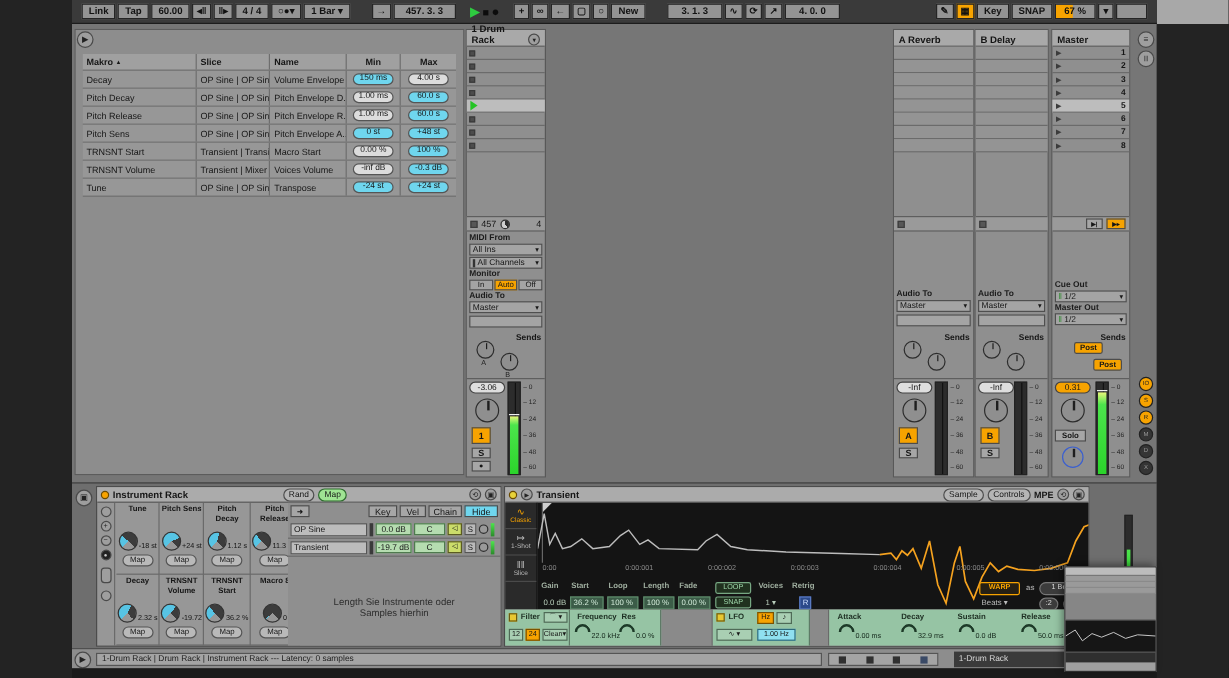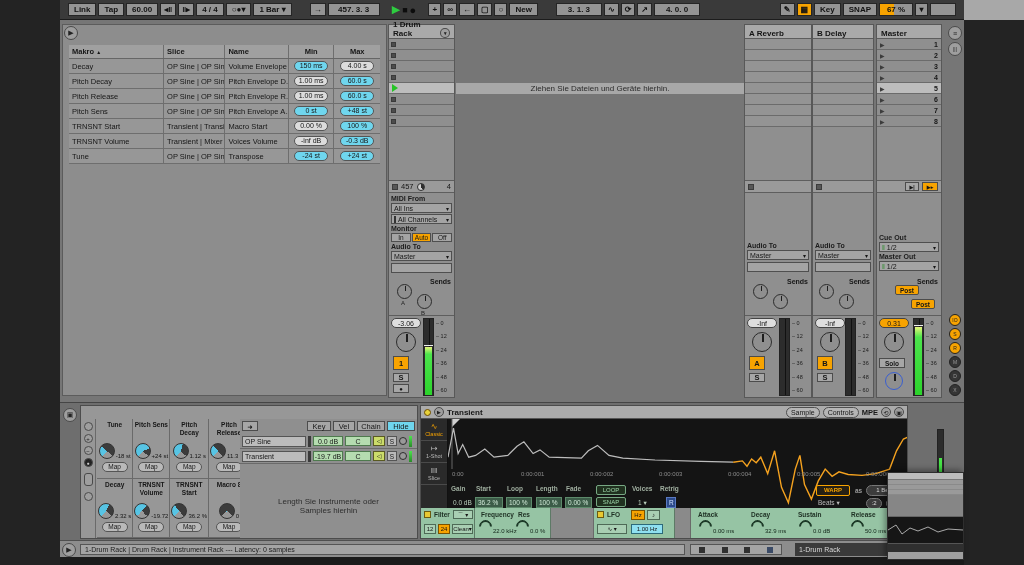--- a/index.html
+++ b/index.html
@@ -172,23 +172,20 @@
     <div class="tbtn cpu" style="min-width:34px">
         <i></i>
         <b>67 %</b>
       </div>
     <div class="tbtn icon">▾</div>
     <div class="tbtn" style="min-width:26px">&nbsp;</div>
   </div>
 
   <div class="abs session">
 
-    <div class="band" style="left:396px;top:63px;width:288px;height:11px">
-      <span>Ziehen Sie Dateien und Geräte hierhin.</span>
-    </div>
 
     <div class="abs panel" style="left:2px;top:4px;width:325px;height:372px;background:#8d8d8d">
       <div style="display:flex;gap:4px;padding:1px">
         <div class="circbtn">▶</div>
       </div>
       <div style="padding:4px 6px 0">
         <div class="maphead">
           <div class="mc c1"><span>Makro</span>&nbsp;<span style="font-size:5px">▲</span></div>
           <div class="mc c2">Slice</div>
           <div class="mc c3">Name</div>
@@ -555,20 +552,29 @@
           <div class="railtog">D</div>
           <div class="railtog">X</div>
         </div>
     </div>
   </div>
 
   <div class="abs devices">
     <div class="circbtn" style="position:absolute;left:3px;top:5px">▣</div>
 
     <div class="abs" style="left:20px;top:2px;width:338px;height:134px;background:#979797;border:1px solid #4c4c4c">
+      <div class="devbar">
+        <span class="led"></span>
+        <span>Instrument Rack</span>
+        <span class="gpill" style="margin-left:76px">Rand</span>
+        <span class="gpill green">Map</span>
+        <span style="flex:1"></span>
+        <span class="circbtn" style="width:10px;height:10px;font-size:6px;font-weight:normal">⟲</span>
+        <span class="circbtn" style="width:10px;height:10px;font-size:6px;font-weight:normal">▣</span>
+      </div>
 
       <div class="abs" style="left:0;top:13px;width:15px;bottom:0;border-right:1px solid #6a6a6a">
         <div class="circbtn orangebox" style="width:9px;height:9px;margin:3px auto;font-size:5px"></div>
         <div class="circbtn" style="width:9px;height:9px;margin:3px auto;font-size:6px">+</div>
         <div class="circbtn" style="width:9px;height:9px;margin:3px auto;font-size:6px">−</div>
         <div class="circbtn" style="width:9px;height:9px;margin:3px auto;background:#222;color:#ccc;font-size:5px">●</div>
         <div class="circbtn orangebox" style="width:9px;height:13px;margin:6px auto;border-radius:3px;font-size:5px"></div>
         <div class="circbtn orangebox" style="width:9px;height:9px;margin:3px auto;font-size:5px"></div>
       </div>
 

